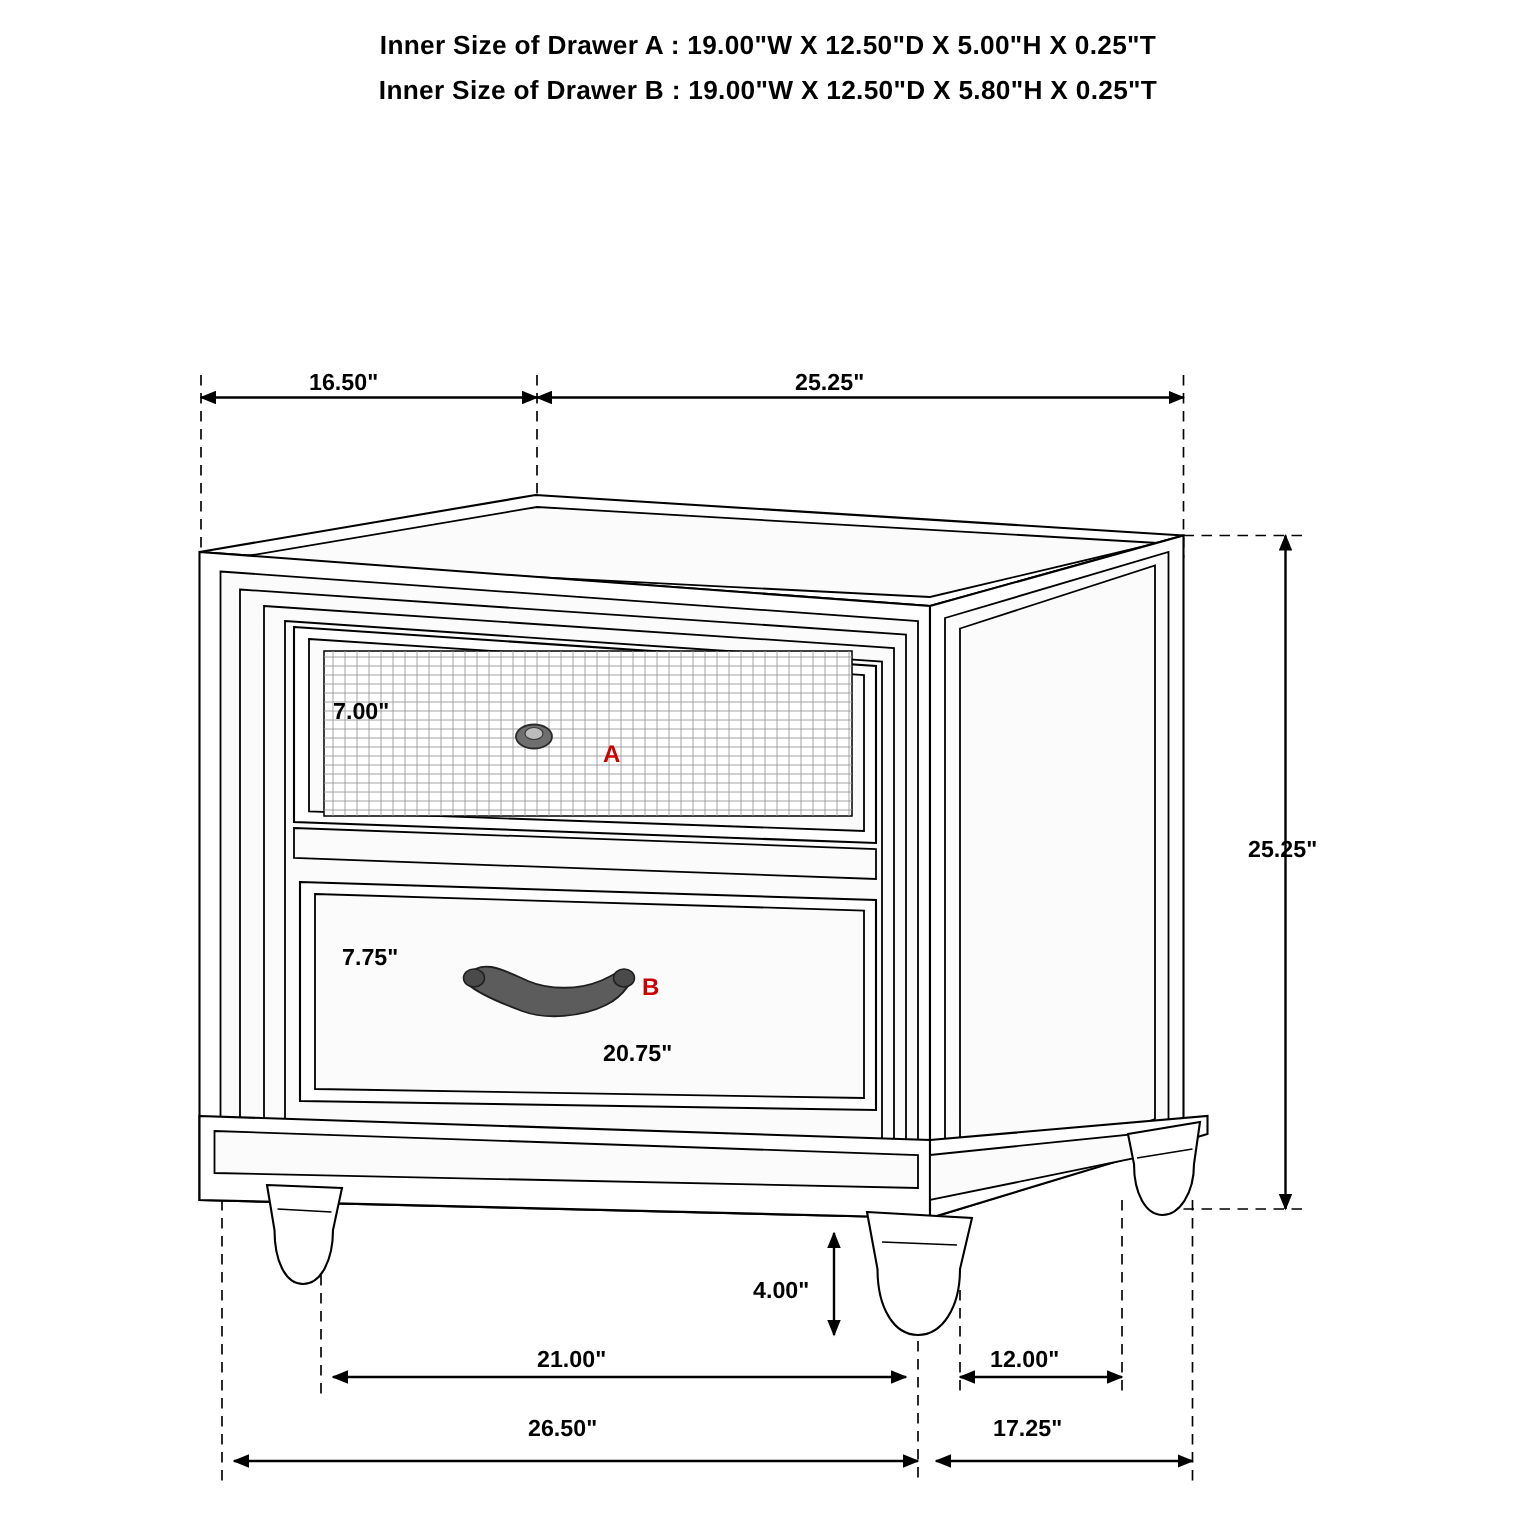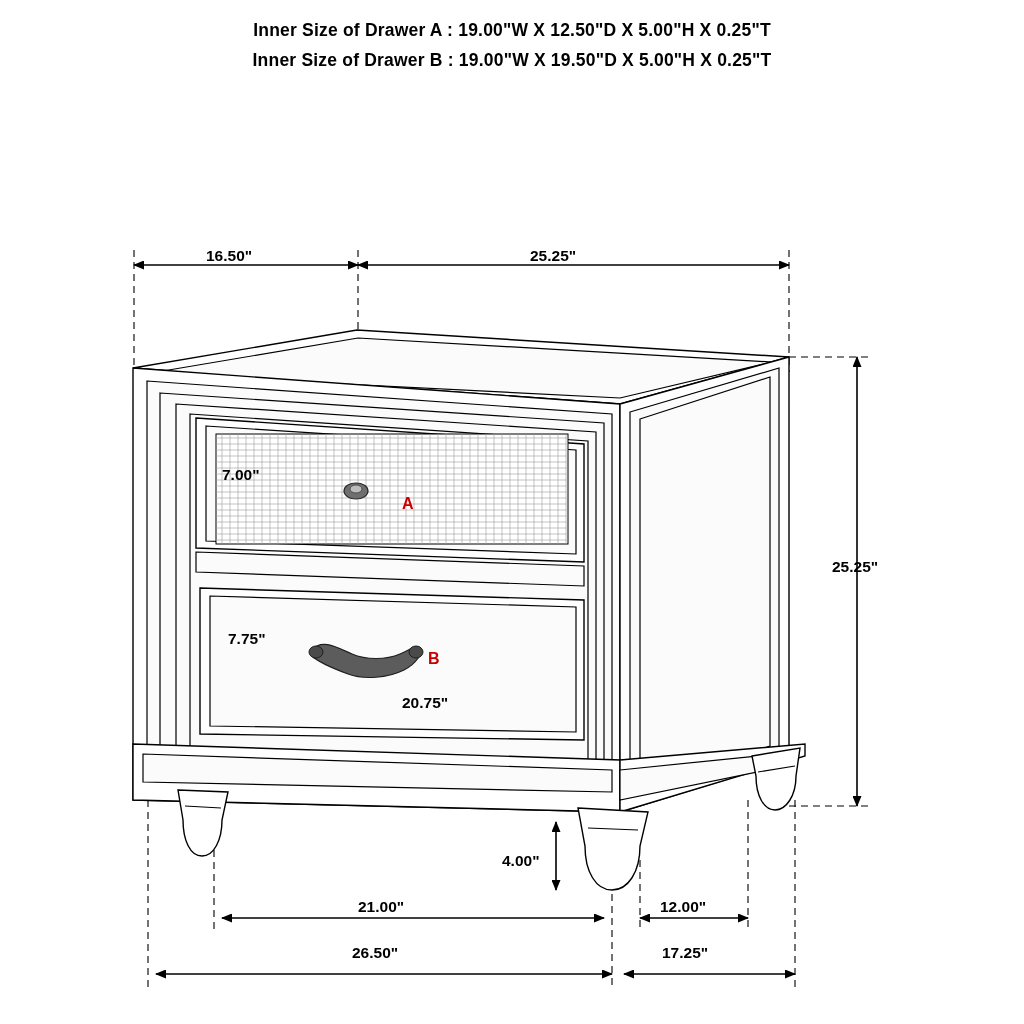--- a/index.html
+++ b/index.html
@@ -58,21 +58,21 @@
   .mesh { stroke: #9a9a9a; stroke-width: 0.6; fill: none; }
   .knob { fill: #6f6f6f; stroke: #2b2b2b; stroke-width: 1.2; }
   .handle { fill: #5c5c5c; stroke: #1f1f1f; stroke-width: 1.2; }
 </style>
 </head>
 <body>
 
 <div id="page">
 
   <div class="hdr" id="hdr1">Inner Size of Drawer A : 19.00"W X 12.50"D X 5.00"H X  0.25"T</div>
-  <div class="hdr" id="hdr2">Inner Size of Drawer B : 19.00"W X 19.50"D X 5.00"H X  0.25"T</div>
+  <div class="hdr" id="hdr2">Inner Size of Drawer B : 19.00"W X 12.50"D X 5.80"H X  0.25"T</div>
 
   <svg class="layer" viewBox="0 0 1024 1024">
 
     <g class="ln dash">
       <line x1="134" y1="250" x2="134" y2="372"></line>
       <line x1="358" y1="250" x2="358" y2="330"></line>
       <line x1="789" y1="250" x2="789" y2="372"></line>
       <line x1="789" y1="357" x2="868" y2="357"></line>
       <line x1="789" y1="806" x2="868" y2="806"></line>
       <line x1="214" y1="790" x2="214" y2="930"></line>

